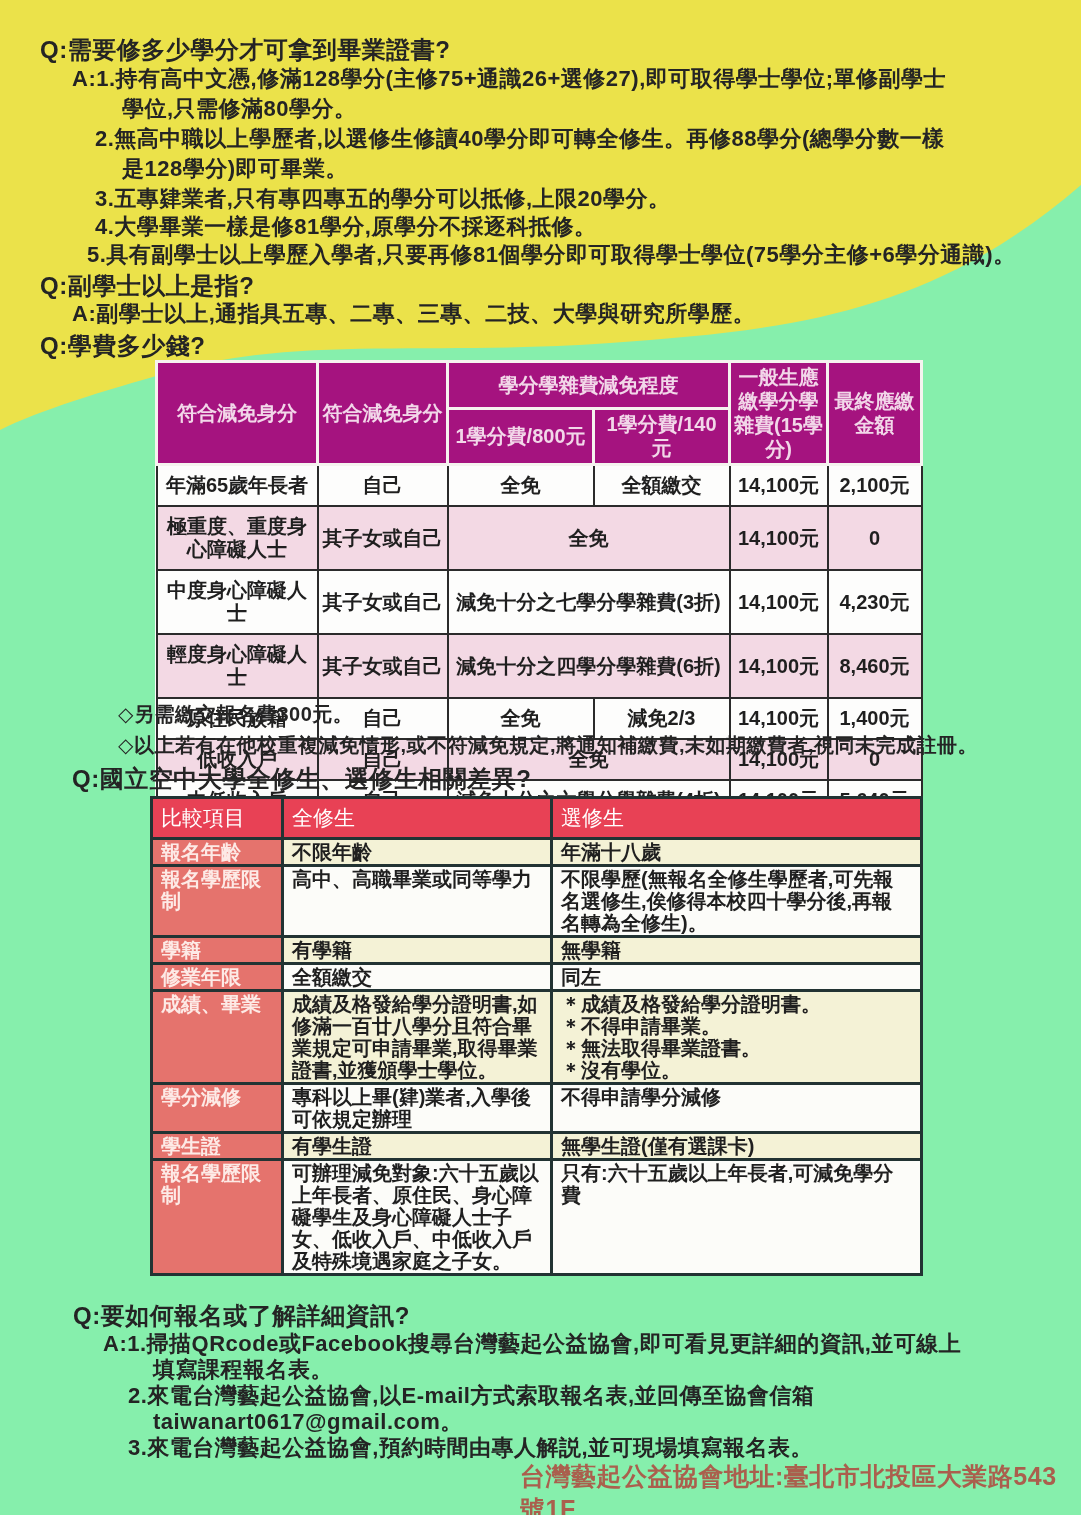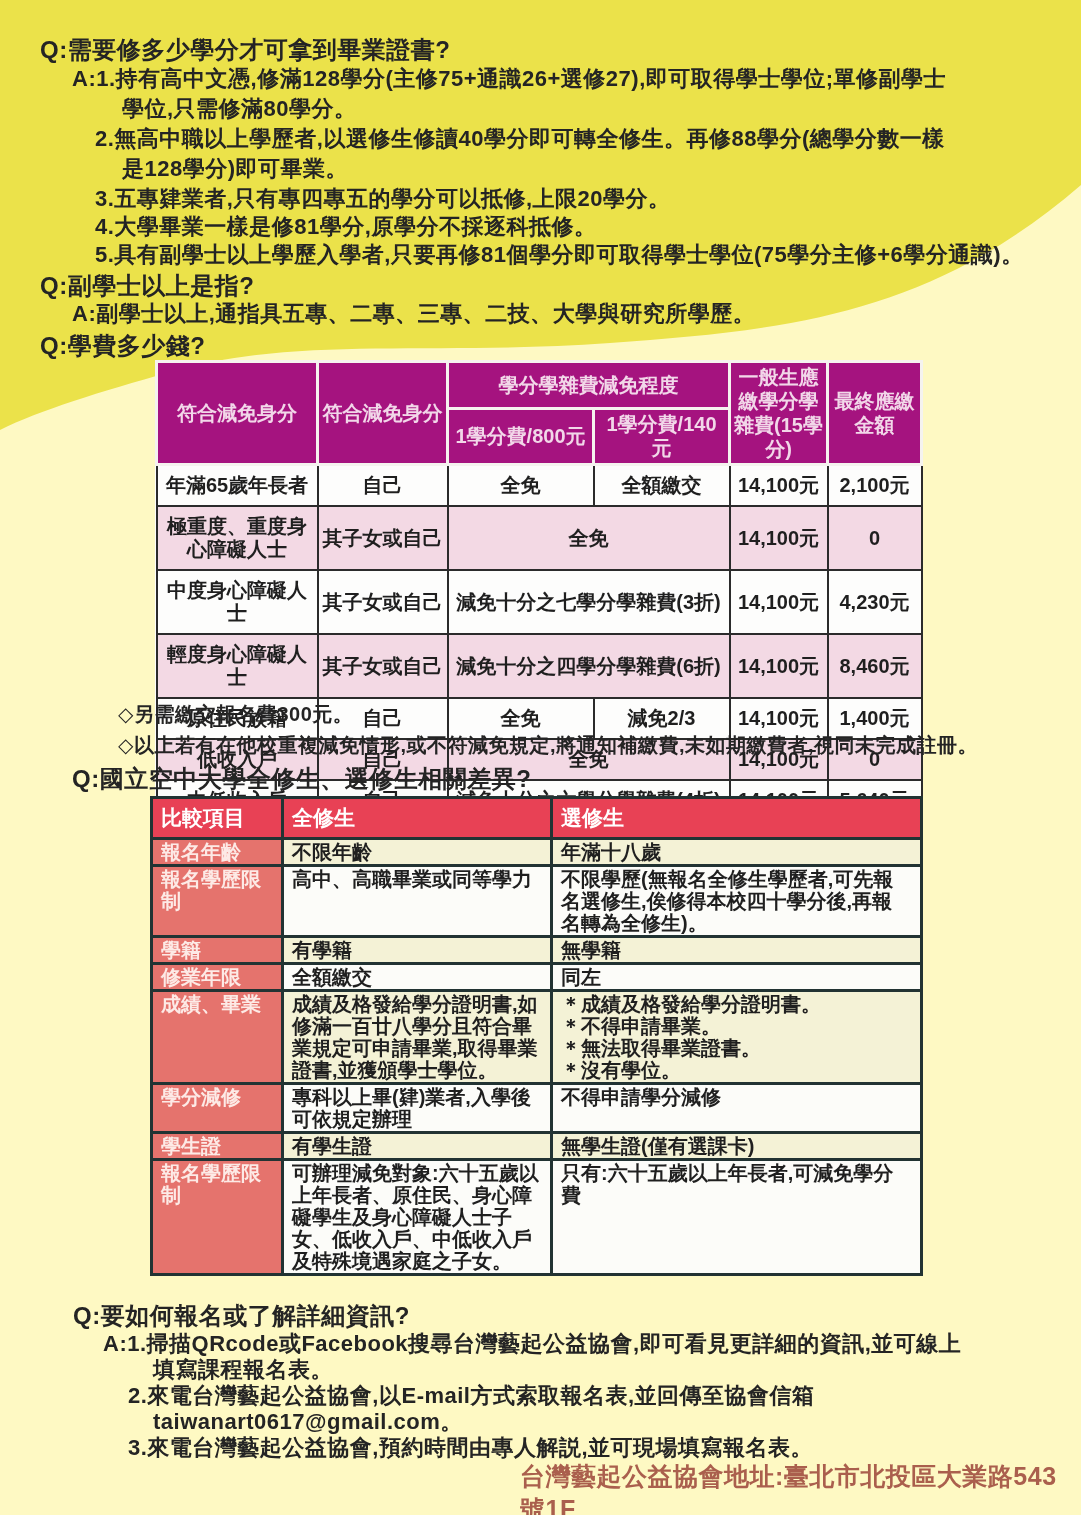--- a/index.html
+++ b/index.html
@@ -1,18 +1,18 @@
 <!DOCTYPE html>
 <html><head>
 <meta charset="utf-8">
 <style>
   html,body { margin:0; padding:0; background:#e9e7e3; }
   .page {
     position:relative; width:1081px; height:1515px; margin:0 auto;
-    background:#fef9c3; overflow:hidden;
+    background:#86efac; overflow:hidden;
     font-family:"Liberation Sans","DejaVu Sans",sans-serif;
     color:#242424; font-weight:bold;
   }
   .abs { position:absolute; }
   .qline { font-size:24px; letter-spacing:0.5px; }
   .aline { font-size:22px; letter-spacing:0.5px; }
   .note  { font-size:20px; letter-spacing:0.5px; }
 
   
   table.fee {
@@ -32,21 +32,21 @@
   table.fee tr.pink td { background:#f3d9e4; }
   table.fee tr.h1 { height:46px; }
   table.fee tr.h2 { height:30px; }
 
   
   table.cmp {
     border-collapse:collapse; table-layout:fixed; width:770px;
     border:3px solid #233; background:#fcfcf9;
   }
   table.cmp th {
-    background:#e84155; color:#ffffff; font-size:21px; font-weight:bold;
+    background:#e84155; color:#ffffff; font-size:21px; font-weight:normal;
     text-align:left; padding:5px 8px; border:3px solid #233;
   }
   table.cmp td {
     border:3px solid #233; vertical-align:top; text-align:left;
     font-size:20px; font-weight:bold; line-height:1.1;
     padding:1px 8px; color:#1f1f1f;
   }
   table.cmp td.label { background:#e5736d; color:#fdeae6; }
   table.cmp tr.cream td.val { background:#f4f2d6; }
   table.cmp tr.whiterow td.val { background:#fcfcf9; }
@@ -68,21 +68,21 @@
              C100,392 40,410 0,430 Z" fill="#ebe24a"></path>
   </svg>
 
   <div class="abs qline" style="left:40px;top:34px;">Q:需要修多少學分才可拿到畢業證書?</div>
   <div class="abs aline" style="left:72px;top:64px;">A:1.持有高中文憑,修滿128學分(主修75+通識26+選修27),即可取得學士學位;單修副學士</div>
   <div class="abs aline" style="left:122px;top:94px;">學位,只需修滿80學分。</div>
   <div class="abs aline" style="left:95px;top:124px;">2.無高中職以上學歷者,以選修生修讀40學分即可轉全修生。再修88學分(總學分數一樣</div>
   <div class="abs aline" style="left:122px;top:154px;">是128學分)即可畢業。</div>
   <div class="abs aline" style="left:95px;top:184px;">3.五專肄業者,只有專四專五的學分可以抵修,上限20學分。</div>
   <div class="abs aline" style="left:95px;top:212px;">4.大學畢業一樣是修81學分,原學分不採逐科抵修。</div>
-  <div class="abs aline" style="left:95px;top:240px;">5.具有副學士以上學歷入學者,只要再修81個學分即可取得學士學位(75學分主修+6學分通識)。</div>
+  <div class="abs aline" style="left:87px;top:240px;">5.具有副學士以上學歷入學者,只要再修81個學分即可取得學士學位(75學分主修+6學分通識)。</div>
 
   <div class="abs qline" style="left:40px;top:270px;">Q:副學士以上是指?</div>
   <div class="abs aline" style="left:72px;top:299px;">A:副學士以上,通指具五專、二專、三專、二技、大學與研究所學歷。</div>
 
   <div class="abs qline" style="left:40px;top:330px;">Q:學費多少錢?</div>
 
   <table class="fee abs" style="left:155px;top:360px;">
     <colgroup>
       <col style="width:161px">
         <col style="width:130px">

